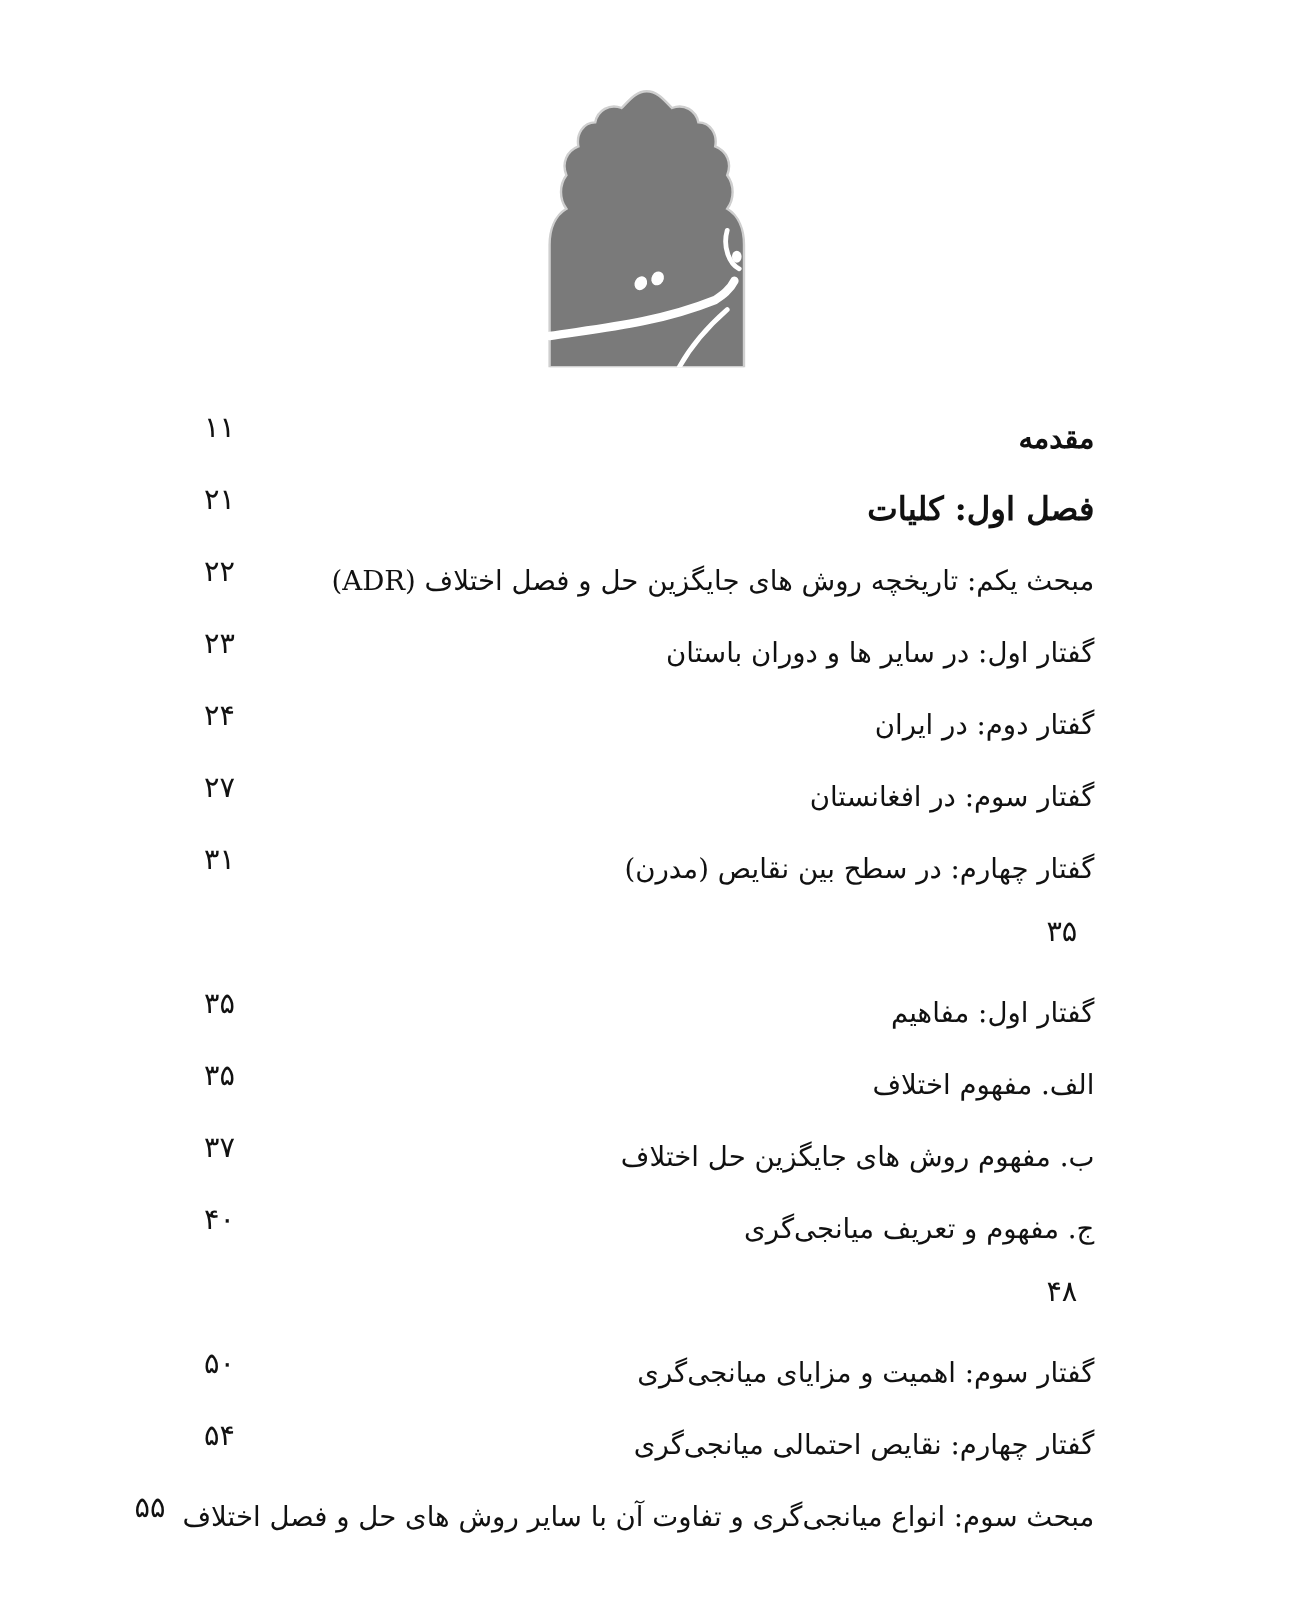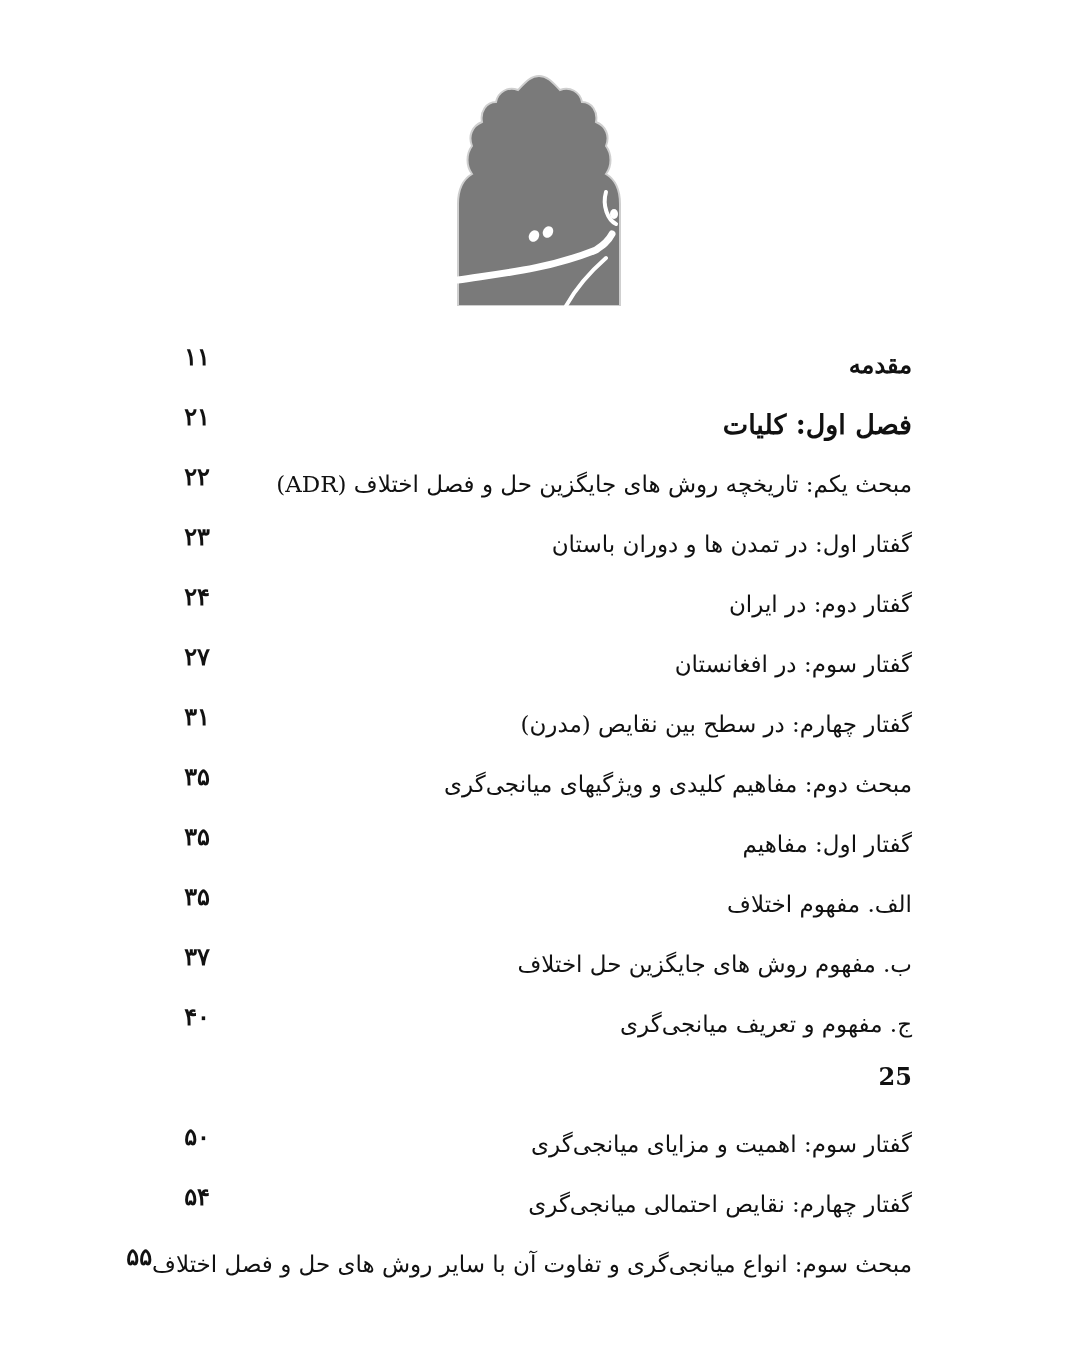--- a/index.html
+++ b/index.html
@@ -5,21 +5,21 @@
     html, body { margin: 0; padding: 0; background: #ffffff; }
     body { width: 1080px; height: 1350px; position: relative; overflow: hidden;
            font-family: "DejaVu Serif", "Liberation Serif", serif; color: #111; }
     .emblem { position: absolute; left: 456px; top: 74px; width: 166px; height: 232px; }
     .toc { position: absolute; left: 160px; top: 330px; width: 752px; direction: rtl; }
     .row { position: absolute; right: 0; width: 752px; height: 44px;
            display: flex; justify-content: space-between; align-items: center; }
     .title { font-size: 23px; white-space: nowrap; margin-top: 16px; }
     .title.bold { font-weight: bold; font-size: 24px; }
     .title.big { font-weight: bold; font-size: 27px; }
-    .page { font-size: 24px; font-weight: bold; text-align: right; min-width: 40px; direction: rtl; padding-left: 10px; }
+    .page { font-size: 24px; font-weight: normal; text-align: left; min-width: 40px; direction: rtl; padding-left: 10px; }
   </style>
 </head>
 <body>
 
 <div class="emblem">
   <svg width="166" height="232" viewBox="0 0 166 232">
     <path d="M83 2 C92 2 98 10 104 16 C114 12 124 18 126 28 C136 28 142 38 140 48 C150 52 154 62 150 72 C156 80 156 92 150 100 C160 106 164 118 164 130 L164 232 L2 232 L2 130 C2 118 6 106 16 100 C10 92 10 80 16 72 C12 62 16 52 26 48 C24 38 30 28 40 28 C42 18 52 12 62 16 C68 10 74 2 83 2 Z" fill="#7a7a7a" stroke="#cfcfcf" stroke-width="2"></path>
     <path d="M2 206 C40 200 90 196 140 176 C146 172 152 168 156 160" fill="none" stroke="#ffffff" stroke-width="7" stroke-linecap="round"></path>
     <path d="M110 232 C120 214 134 198 150 184" fill="none" stroke="#ffffff" stroke-width="4" stroke-linecap="round"></path>
     <path d="M150 118 C146 132 152 146 160 150" fill="none" stroke="#ffffff" stroke-width="4" stroke-linecap="round"></path>
@@ -36,57 +36,56 @@
   </div>
   <div class="row" style="top:64px">
     <span class="title big">فصل اول: کلیات</span>
     <span class="page">۲۱</span>
   </div>
   <div class="row" style="top:124px">
     <span class="title">مبحث یکم: تاریخچه روش های جایگزین حل و فصل اختلاف (ADR)</span>
     <span class="page">۲۲</span>
   </div>
   <div class="row" style="top:184px">
-    <span class="title">گفتار اول: در تمدن ها و دوران باستان</span>
+    <span class="title">گفتار اول: در سایر ها و دوران باستان</span>
     <span class="page">۲۳</span>
   </div>
   <div class="row" style="top:244px">
     <span class="title">گفتار دوم: در ایران</span>
     <span class="page">۲۴</span>
   </div>
   <div class="row" style="top:304px">
     <span class="title">گفتار سوم: در افغانستان</span>
     <span class="page">۲۷</span>
   </div>
   <div class="row" style="top:364px">
     <span class="title">گفتار چهارم: در سطح بین نقایص (مدرن)</span>
     <span class="page">۳۱</span>
   </div>
   <div class="row" style="top:424px">
-    <span class="title">مبحث دوم: مفاهیم کلیدی و ویژگیهای میانجی‌گری</span>
     <span class="page">۳۵</span>
   </div>
   <div class="row" style="top:484px">
     <span class="title">گفتار اول: مفاهیم</span>
     <span class="page">۳۵</span>
   </div>
   <div class="row" style="top:544px">
     <span class="title">الف. مفهوم اختلاف</span>
     <span class="page">۳۵</span>
   </div>
   <div class="row" style="top:604px">
     <span class="title">ب. مفهوم روش های جایگزین حل اختلاف</span>
     <span class="page">۳۷</span>
   </div>
   <div class="row" style="top:664px">
     <span class="title">ج. مفهوم و تعریف میانجی‌گری</span>
     <span class="page">۴۰</span>
   </div>
   <div class="row" style="top:724px">
-    <span class="page">25</span>
+    <span class="page">۴۸</span>
   </div>
   <div class="row" style="top:784px">
     <span class="title">گفتار سوم: اهمیت و مزایای میانجی‌گری</span>
     <span class="page">۵۰</span>
   </div>
   <div class="row" style="top:844px">
     <span class="title">گفتار چهارم: نقایص احتمالی میانجی‌گری</span>
     <span class="page">۵۴</span>
   </div>
   <div class="row" style="top:904px">

